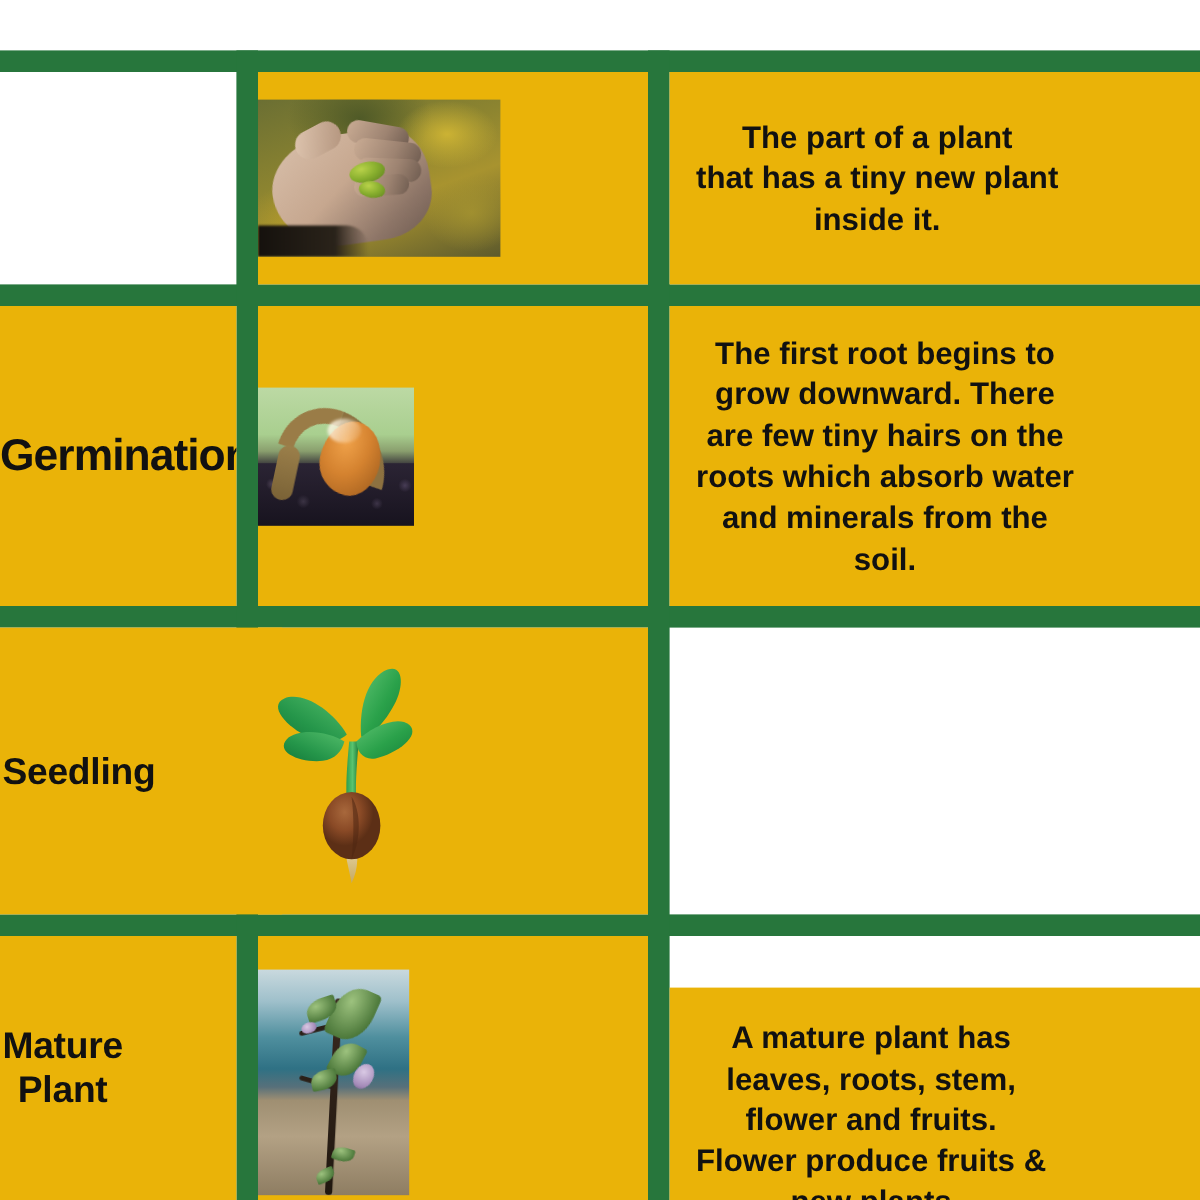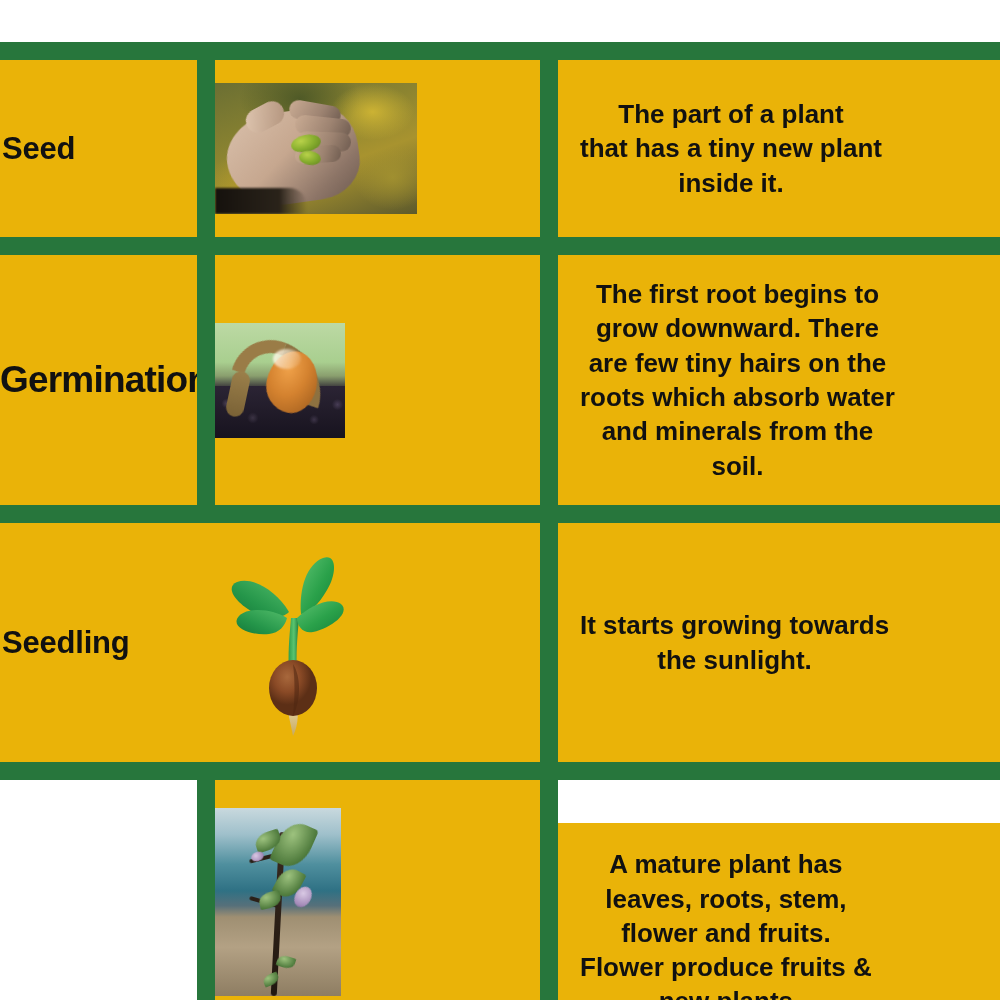--- a/index.html
+++ b/index.html
@@ -233,23 +233,20 @@
 <div id="page">
 
   <div class="grid-line h-line" style="top:42px;"></div>
   <div class="grid-line h-line" style="top:237px;"></div>
   <div class="grid-line h-line" style="top:505px;"></div>
   <div class="grid-line h-line" style="top:762px;"></div>
 
   <div class="grid-line v-line" style="left:197px;"></div>
   <div class="grid-line v-line" style="left:540px;"></div>
 
-  <div class="cell" style="left:0;top:60px;width:197px;height:177px;">
-    <div class="stage-label">Seed</div>
-  </div>
 
   <div class="cell" style="left:215px;top:60px;width:325px;height:177px;">
     <div class="art art-seed">
       <div class="hand"></div>
       <div class="finger f1"></div>
       <div class="finger f2"></div>
       <div class="finger f3"></div>
       <div class="finger f4"></div>
       <div class="thumb"></div>
       <div class="seedbean sb1"></div>
@@ -332,25 +329,25 @@
         <path d="M72 70 C60 62, 34 58, 24 68 C14 79, 36 88, 54 86 C64 85, 70 78, 72 70 Z" fill="url(#lf2)"></path>
 
         <path d="M80 150 C84 162, 84 176, 78 188 C76 176, 72 164, 72 152 Z" fill="url(#rootg)"></path>
 
         <ellipse cx="78" cy="140" rx="24" ry="28" fill="url(#seedg)"></ellipse>
         <path d="M78 116 C86 128, 86 152, 78 168 C80 150, 80 132, 78 116 Z" fill="#4e2712" opacity="0.55"></path>
       </svg>
     </div>
   </div>
 
-  <div class="cell" style="left:558px;top:523px;width:442px;height:239px;">
-    <div class="desc-text">It starts growing towards
-the sunlight.</div>
-  </div>
-
+
+  <div class="cell" style="left:0;top:780px;width:197px;height:220px;">
+    <div class="stage-label" style="white-space:pre-line;">Mature
+Plant</div>
+  </div>
 
   <div class="cell" style="left:215px;top:780px;width:325px;height:220px;align-items:flex-start;padding-top:28px;">
     <div class="art art-mature">
       <div class="m-stem"></div>
       <div class="m-branch mb1"></div>
       <div class="m-branch mb2"></div>
       <div class="m-branch mb3"></div>
       <div class="m-leaf ml1"></div>
       <div class="m-leaf ml2"></div>
       <div class="m-leaf ml3"></div>

